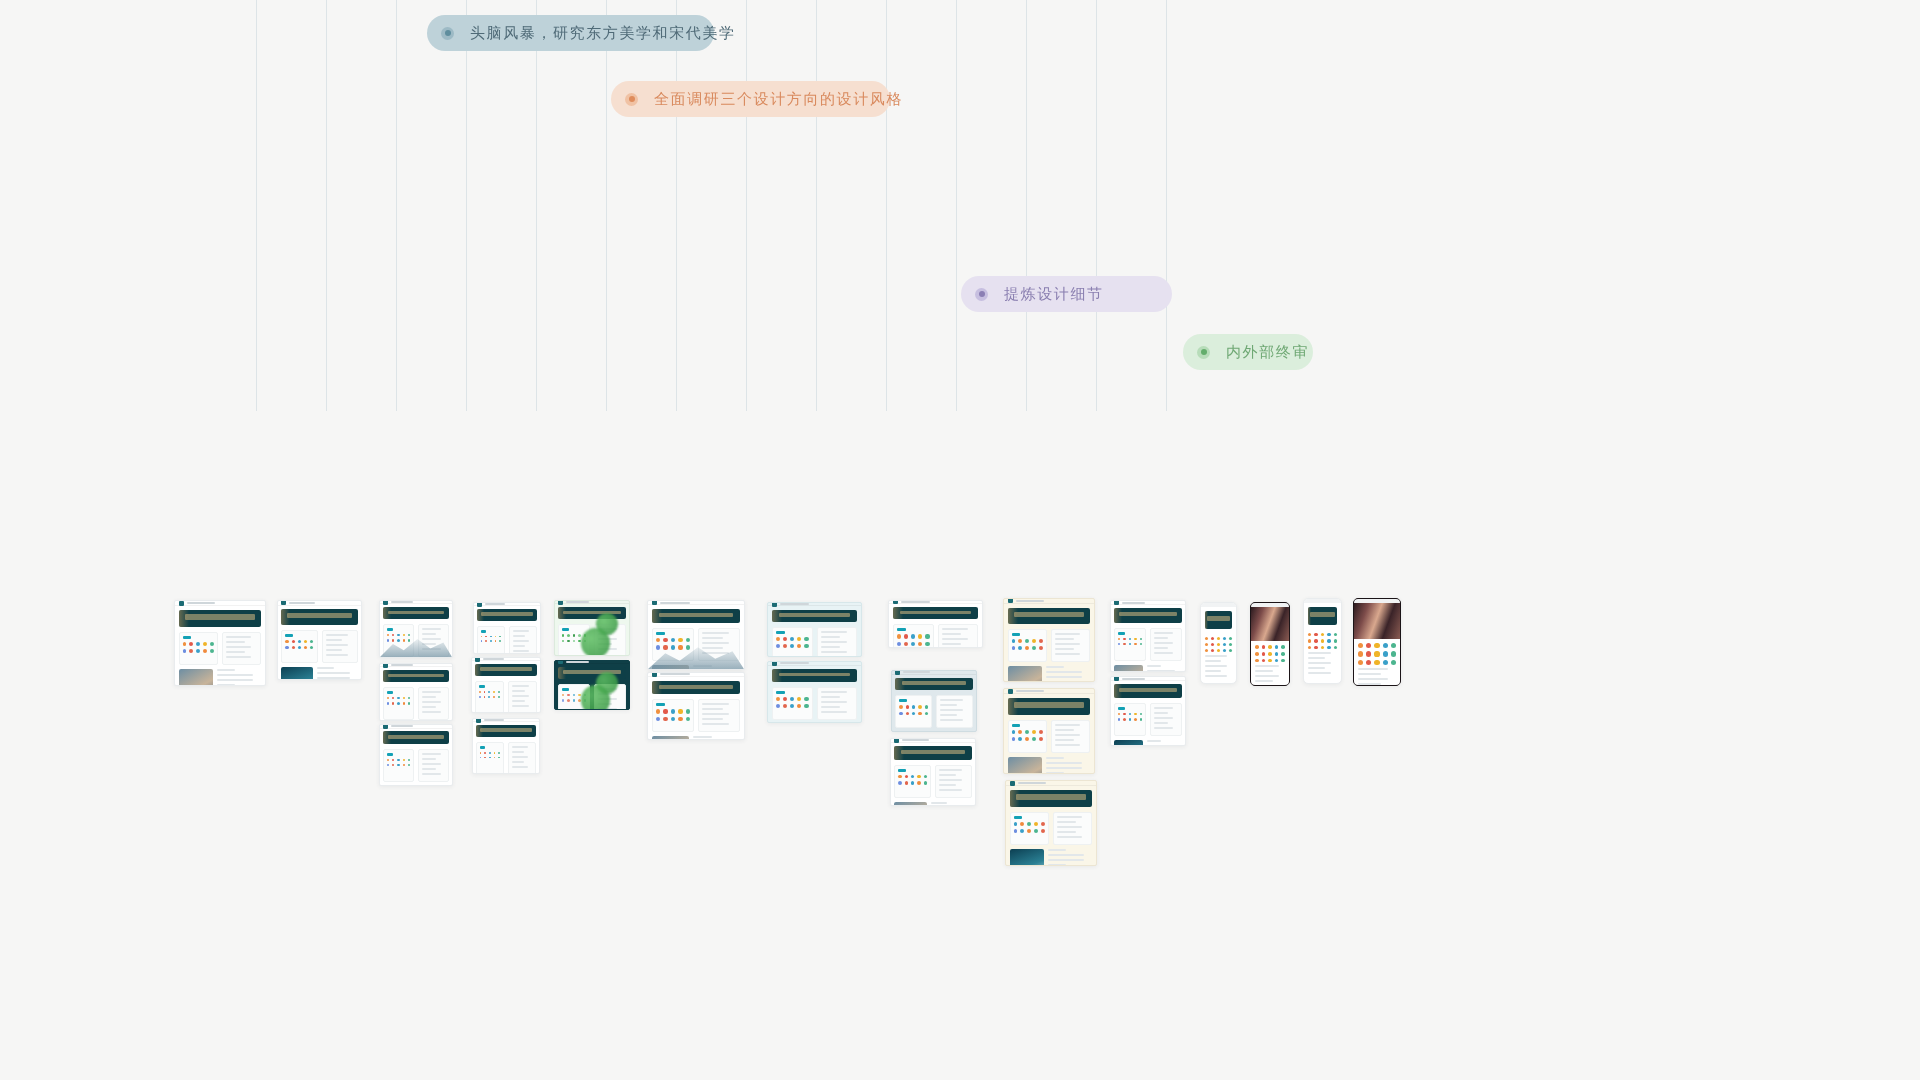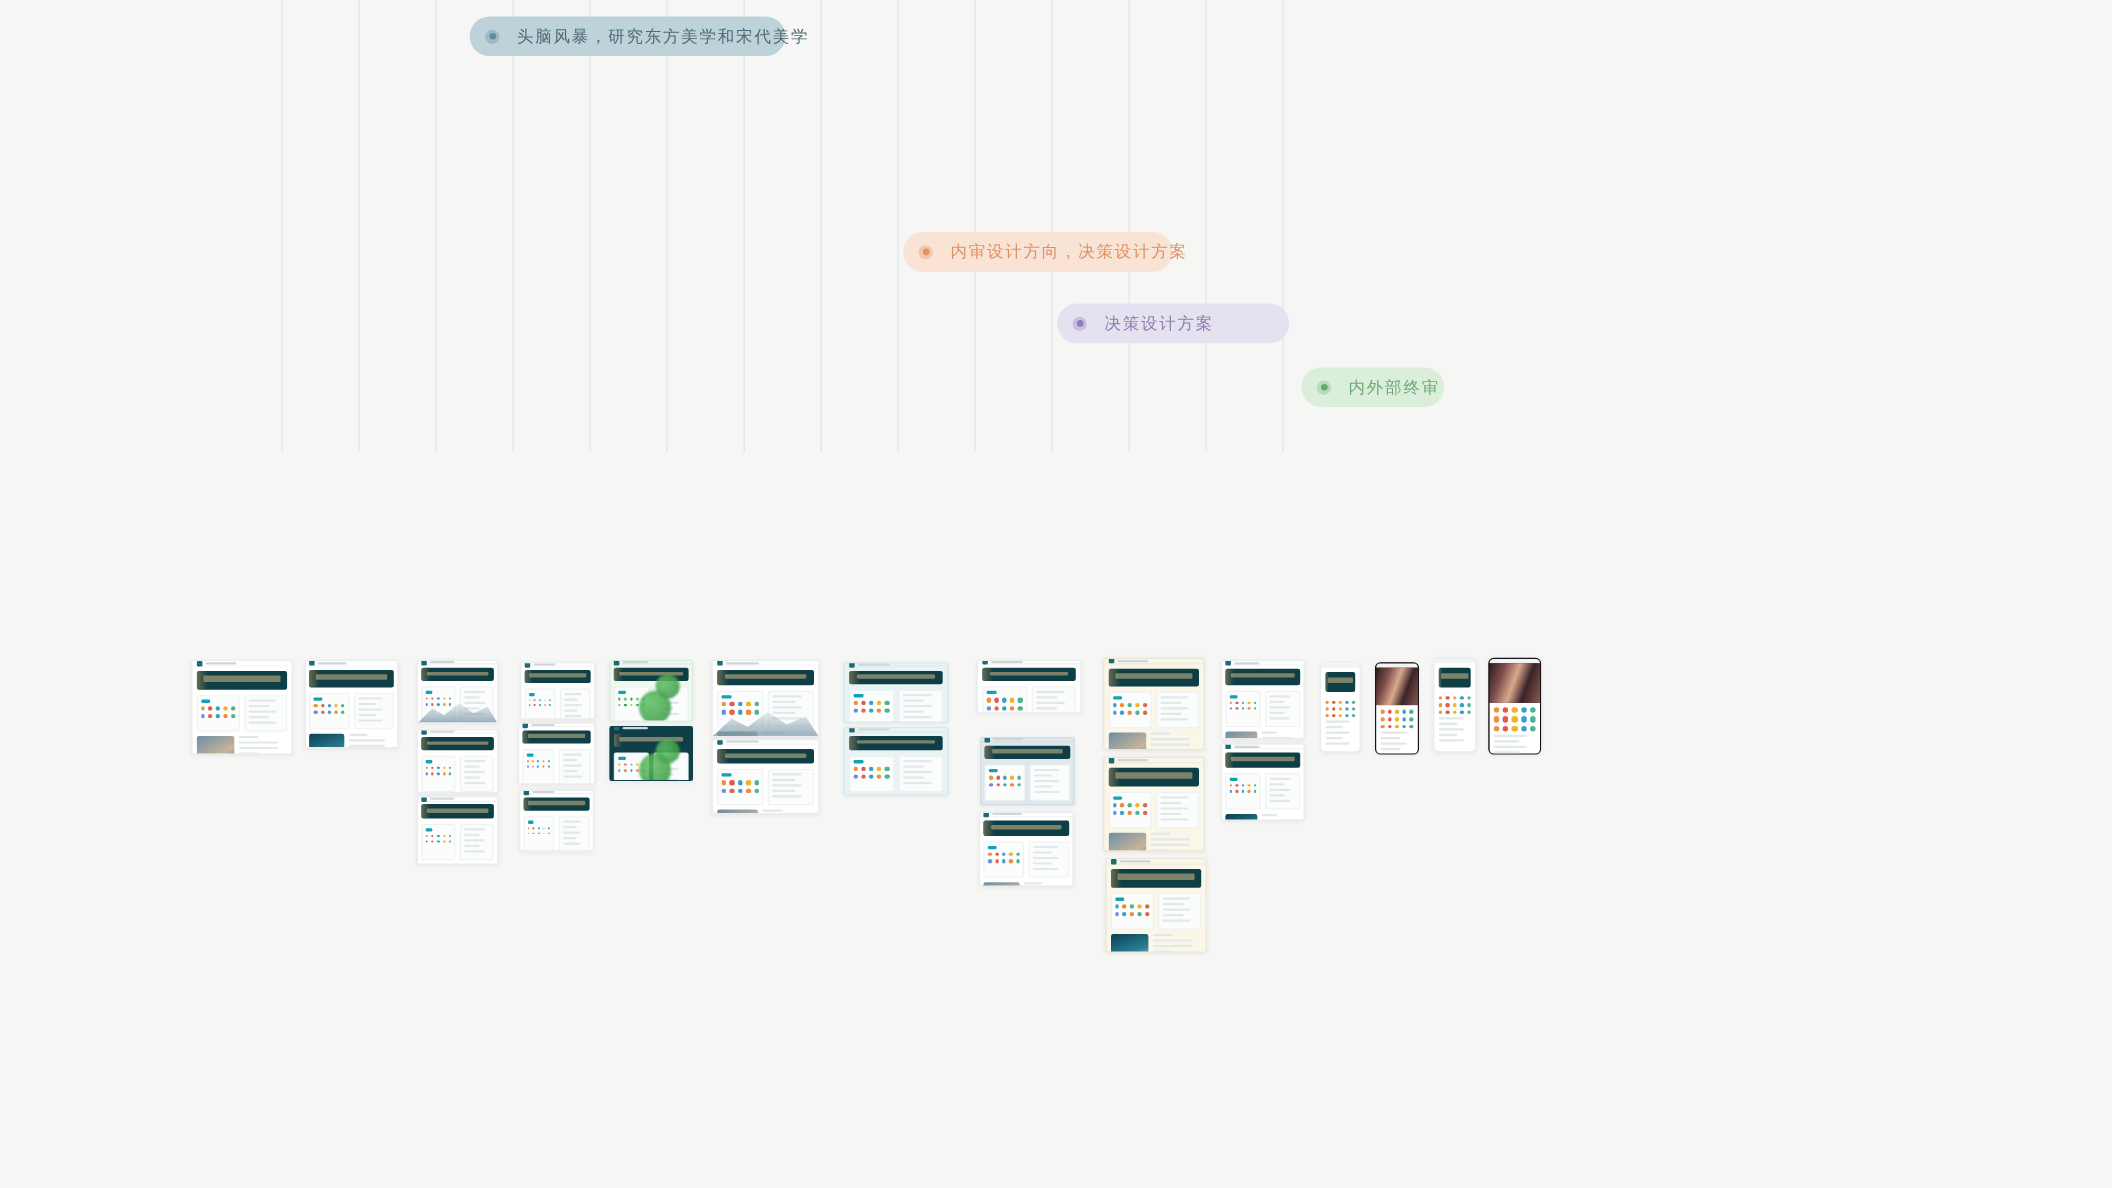--- a/index.html
+++ b/index.html
@@ -156,27 +156,27 @@
       <div class="gridline" data-name="timeline-gridline-12" style="left: 1026px; top: 0px; height: 411px; background: rgb(221, 228, 231);"></div>
       <div class="gridline" data-name="timeline-gridline-13" style="left: 1096px; top: 0px; height: 411px; background: rgb(221, 228, 231);"></div>
       <div class="gridline" data-name="timeline-gridline-14" style="left: 1166px; top: 0px; height: 411px; background: rgb(221, 228, 231);"></div>
     </div>
 
   <div class="gantt-layer" id="gantt-layer" data-name="gantt-task-list">
       <div class="task-bar" data-name="gantt-bar-task-1" style="left: 427px; top: 15px; width: 287px; background: rgb(190, 210, 217);">
         <span class="task-dot" data-name="task-status-dot-icon" style="background: rgb(157, 186, 197); --core: #5f8e9e;"></span>
         <span class="task-label" data-name="task-label" style="color: rgb(79, 106, 119);">头脑风暴，研究东方美学和宋代美学</span>
       </div>
-      <div class="task-bar" data-name="gantt-bar-task-4" style="left: 821px; top: 211px; width: 245px; background: rgb(248, 227, 213);">
-        <span class="task-dot" data-name="task-status-dot-icon" style="background: rgb(242, 199, 172); --core: #e09263;"></span>
-        <span class="task-label" data-name="task-label" style="color: rgb(221, 144, 101);">内审设计方向，决策设计方案</span>
+      <div class="task-bar" data-name="gantt-bar-task-2" style="left: 611px; top: 81px; width: 279px; background: rgb(246, 223, 208);">
+        <span class="task-dot" data-name="task-status-dot-icon" style="background: rgb(240, 194, 164); --core: #df8c5c;"></span>
+        <span class="task-label" data-name="task-label" style="color: rgb(217, 138, 94);">全面调研三个设计方向的设计风格</span>
       </div>
       <div class="task-bar" data-name="gantt-bar-task-5" style="left: 961px; top: 276px; width: 211px; background: rgb(230, 225, 240);">
         <span class="task-dot" data-name="task-status-dot-icon" style="background: rgb(199, 191, 224); --core: #8b7fb4;"></span>
-        <span class="task-label" data-name="task-label" style="color: rgb(138, 127, 176);">决策设计方案</span>
+        <span class="task-label" data-name="task-label" style="color: rgb(138, 127, 176);">提炼设计细节</span>
       </div>
       <div class="task-bar" data-name="gantt-bar-task-6" style="left: 1183px; top: 334px; width: 130px; background: rgb(219, 238, 220);">
         <span class="task-dot" data-name="task-status-dot-icon" style="background: rgb(183, 220, 185); --core: #63ad6c;"></span>
         <span class="task-label" data-name="task-label" style="color: rgb(111, 168, 116);">内外部终审</span>
       </div>
     </div>
 
   <div class="gallery-layer" id="gallery-layer" data-name="design-thumbnail-gallery">
       <div class="thumb light" data-name="thumb-dashboard-01" style="left: 174px; top: 600px; width: 92px; height: 86px;">
         <div class="mk-top" data-name="mock-topbar">

